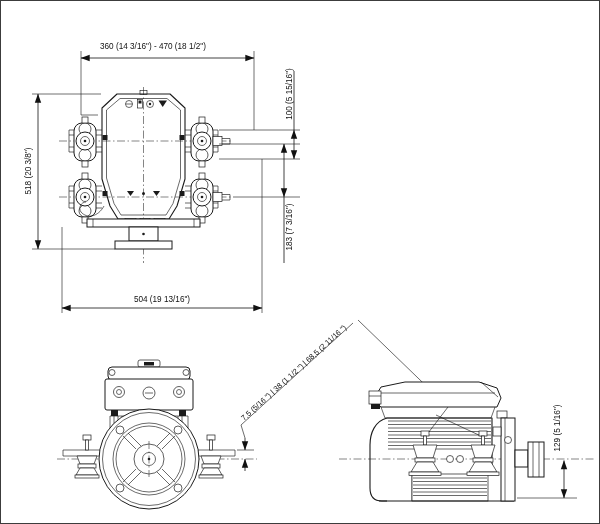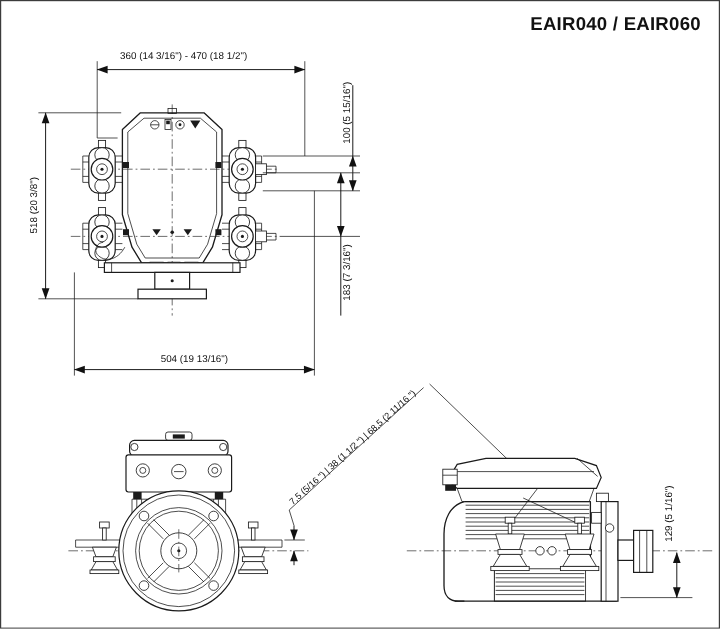--- a/index.html
+++ b/index.html
@@ -16,21 +16,20 @@
   .dimln{stroke:#111;stroke-width:0.8;fill:none;}
   .ext{stroke:#222;stroke-width:0.65;fill:none;}
   .cl{stroke:#333;stroke-width:0.6;fill:none;stroke-dasharray:8 2.5 1.5 2.5;}
   .dim{font:8.2px "Liberation Sans", sans-serif;fill:#111;}
   .dimsm{font:7.6px "Liberation Sans", sans-serif;fill:#111;}
 </style>
 </head>
 <body>
 
 <div id="page">
-  <div id="title">EAIR040 / EAIR060</div>
 
   <svg width="598" height="522" viewBox="0 0 598 522">
     <defs>
       <marker id="arr" markerWidth="10" markerHeight="8" refX="9.2" refY="4" orient="auto-start-reverse" markerUnits="userSpaceOnUse">
         <path d="M0.5,0.8 L9.5,4 L0.5,7.2 Z" fill="#111"></path>
       </marker>
     </defs>
 
     <g>
 

